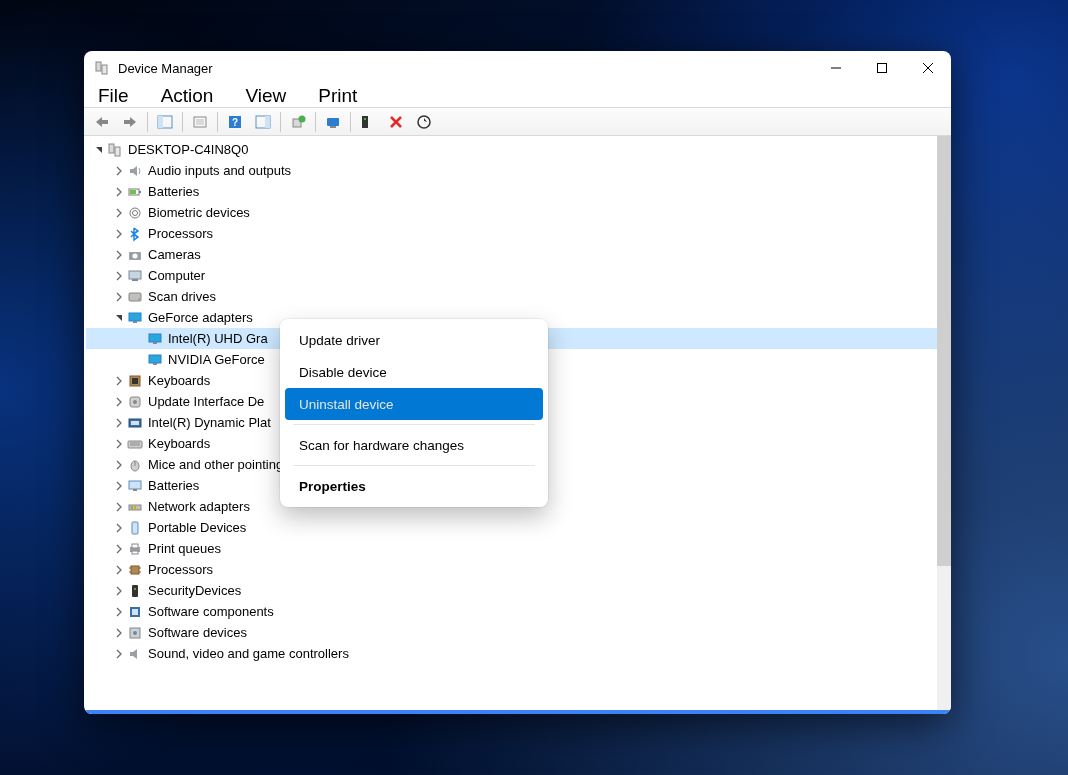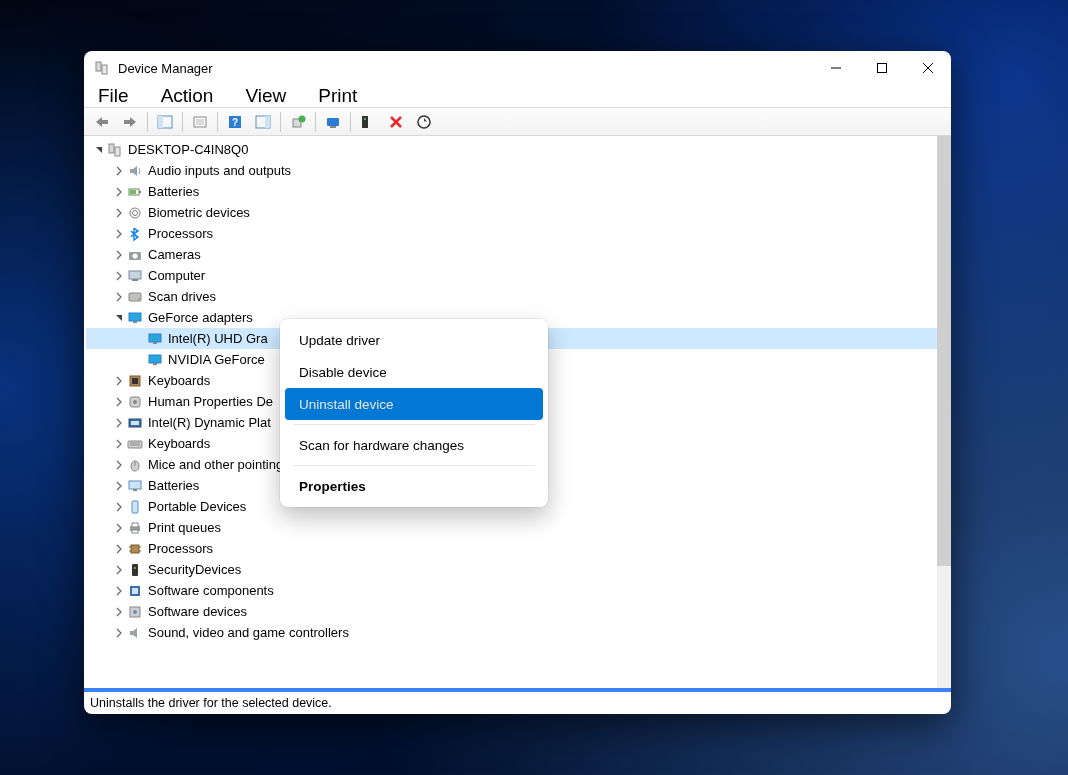--- a/index.html
+++ b/index.html
@@ -324,21 +324,21 @@
               <svg width="10" height="10">
                 <polyline points="3,1 7,5 3,9" fill="none" stroke="#6b6b6b" stroke-width="1.3"></polyline>
               </svg>
             </span>
             <span class="ico">
               <svg width="16" height="16" viewBox="0 0 16 16">
                 <rect x="3" y="3" width="10" height="10" rx="2" fill="#d0d0d0" stroke="#888"></rect>
                 <circle cx="8" cy="8" r="2" fill="#888"></circle>
               </svg>
             </span>
-            <span class="label">Human Properties De</span>
+            <span class="label">Update Interface De</span>
           </div>
           <div class="row" style="padding-left:26px">
             <span class="chev">
               <svg width="10" height="10">
                 <polyline points="3,1 7,5 3,9" fill="none" stroke="#6b6b6b" stroke-width="1.3"></polyline>
               </svg>
             </span>
             <span class="ico">
               <svg width="16" height="16" viewBox="0 0 16 16">
                 <rect x="2" y="4" width="12" height="8" fill="#3b6ea5" stroke="#2b4e75"></rect>
@@ -382,20 +382,35 @@
                 <polyline points="3,1 7,5 3,9" fill="none" stroke="#6b6b6b" stroke-width="1.3"></polyline>
               </svg>
             </span>
             <span class="ico">
               <svg width="16" height="16" viewBox="0 0 16 16">
                 <rect x="2" y="3" width="12" height="8" fill="#cfe3f6" stroke="#5a8fc0"></rect>
                 <rect x="6" y="11" width="4" height="2" fill="#888"></rect>
               </svg>
             </span>
             <span class="label">Batteries</span>
+          </div>
+          <div class="row" style="padding-left:26px">
+            <span class="chev">
+              <svg width="10" height="10">
+                <polyline points="3,1 7,5 3,9" fill="none" stroke="#6b6b6b" stroke-width="1.3"></polyline>
+              </svg>
+            </span>
+            <span class="ico">
+              <svg width="16" height="16" viewBox="0 0 16 16">
+                <rect x="2" y="6" width="12" height="5" fill="#c0c0c0" stroke="#888"></rect>
+                <rect x="4" y="7" width="2" height="3" fill="#6cc24a"></rect>
+                <rect x="7" y="7" width="2" height="3" fill="#ff9800"></rect>
+              </svg>
+            </span>
+            <span class="label">Network adapters</span>
           </div>
           <div class="row" style="padding-left:26px">
             <span class="chev">
               <svg width="10" height="10">
                 <polyline points="3,1 7,5 3,9" fill="none" stroke="#6b6b6b" stroke-width="1.3"></polyline>
               </svg>
             </span>
             <span class="ico">
               <svg width="16" height="16" viewBox="0 0 16 16">
                 <rect x="5" y="2" width="6" height="12" rx="1" fill="#cfe3f6" stroke="#5a8fc0"></rect>
@@ -499,18 +514,15 @@
           <div class="ctxitem">Update driver</div>
           <div class="ctxitem">Disable device</div>
           <div class="ctxitem hl">Uninstall device</div>
           <div class="ctxsep"></div>
           <div class="ctxitem">Scan for hardware changes</div>
           <div class="ctxsep"></div>
           <div class="ctxitem bold">Properties</div>
         </div>
     </div>
 
-    <div class="statusbar">
-      <span>Uninstalls the driver for the selected device.</span>
-    </div>
 
   </div>
 </div>
 
 </body></html>

